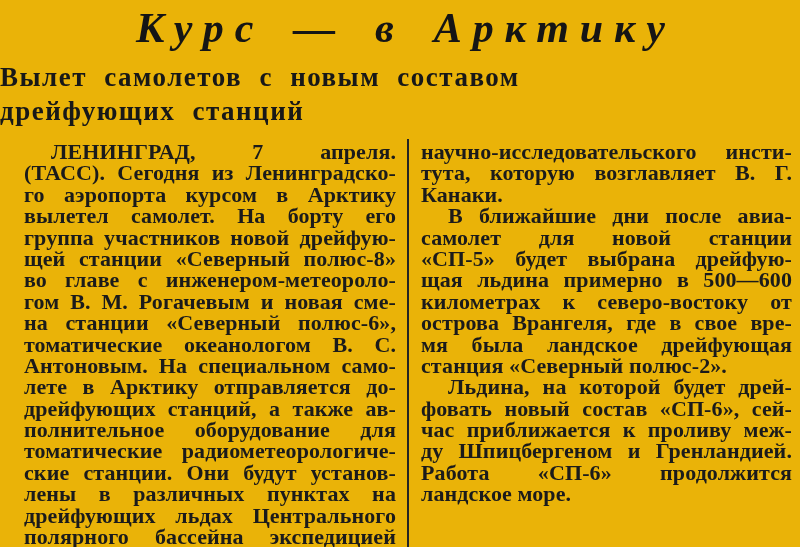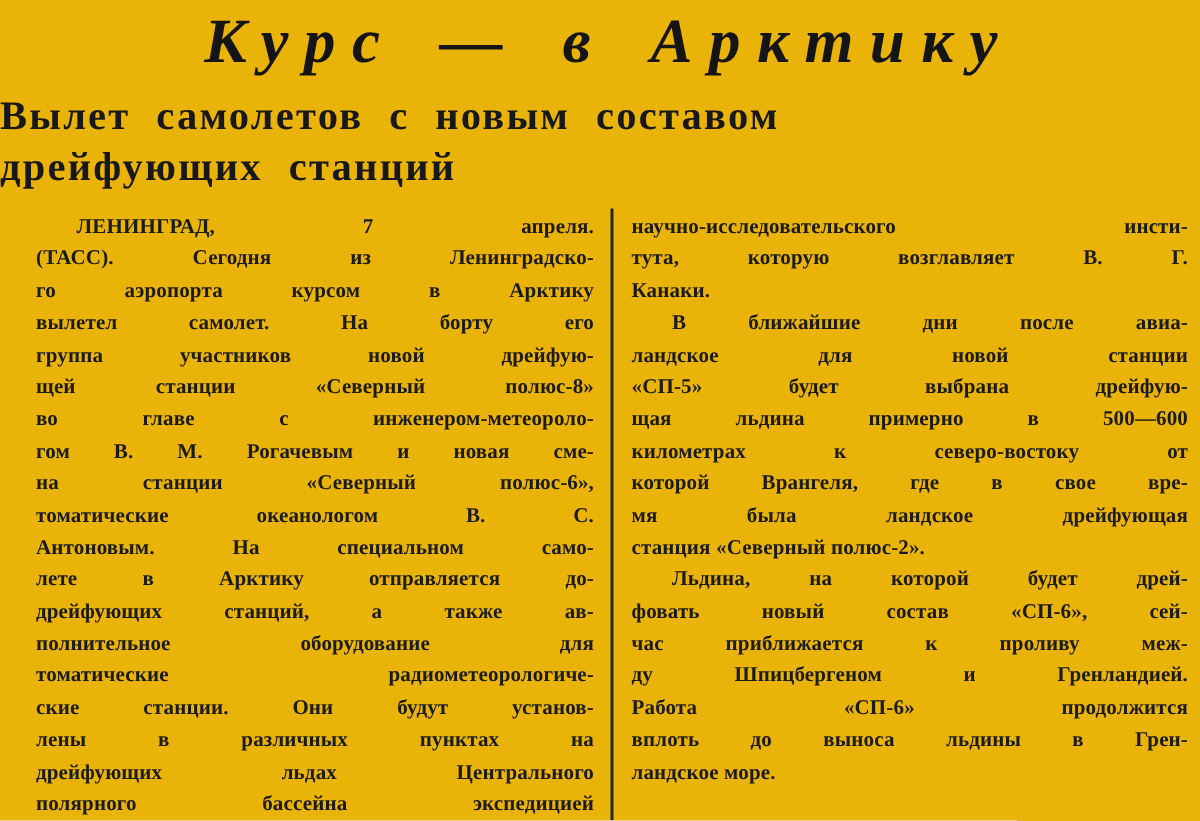--- a/index.html
+++ b/index.html
@@ -43,21 +43,21 @@
     line-height: 34px;
     font-weight: bold;
     letter-spacing: 1.5px;
     word-spacing: 9px;
     color: #181818;
   }
   .subtitle .sub-line { display: block; }
   .column {
     position: absolute;
     top: 141px;
-    font-size: 14px;
+    font-size: 22px;
     line-height: 21.4px;
     font-weight: 600;
     letter-spacing: 0.1px;
     color: #1b1b1b;
   }
   .column-left  { left: 24px;  width: 372px; }
   .column-right { left: 421px; width: 371px; }
   .divider {
     position: absolute;
     left: 407px;
@@ -112,29 +112,28 @@
       <div class="line">полярного бассейна экспедицией</div>
     </div>
 
   <div class="divider"></div>
 
   <div class="column column-right">
       <div class="line">научно-исследовательского инсти-</div>
       <div class="line">тута, которую возглавляет В. Г.</div>
       <div class="line end">Канаки.</div>
       <div class="line indent">В ближайшие дни после авиа-</div>
-      <div class="line">ландское для новой станции</div>
+      <div class="line">самолет для новой станции</div>
       <div class="line">«СП-5» будет выбрана дрейфую-</div>
       <div class="line">щая льдина примерно в 500—600</div>
       <div class="line">километрах к северо-востоку от</div>
-      <div class="line">которой Врангеля, где в свое вре-</div>
+      <div class="line">острова Врангеля, где в свое вре-</div>
       <div class="line">мя была ландское дрейфующая</div>
       <div class="line end">станция «Северный полюс-2».</div>
       <div class="line indent">Льдина, на которой будет дрей-</div>
       <div class="line">фовать новый состав «СП-6», сей-</div>
       <div class="line">час приближается к проливу меж-</div>
       <div class="line">ду Шпицбергеном и Гренландией.</div>
       <div class="line">Работа «СП-6» продолжится</div>
-      <div class="line">вплоть до выноса льдины в Грен-</div>
       <div class="line end">ландское море.</div>
     </div>
 
 </div>
 
 </body></html>

